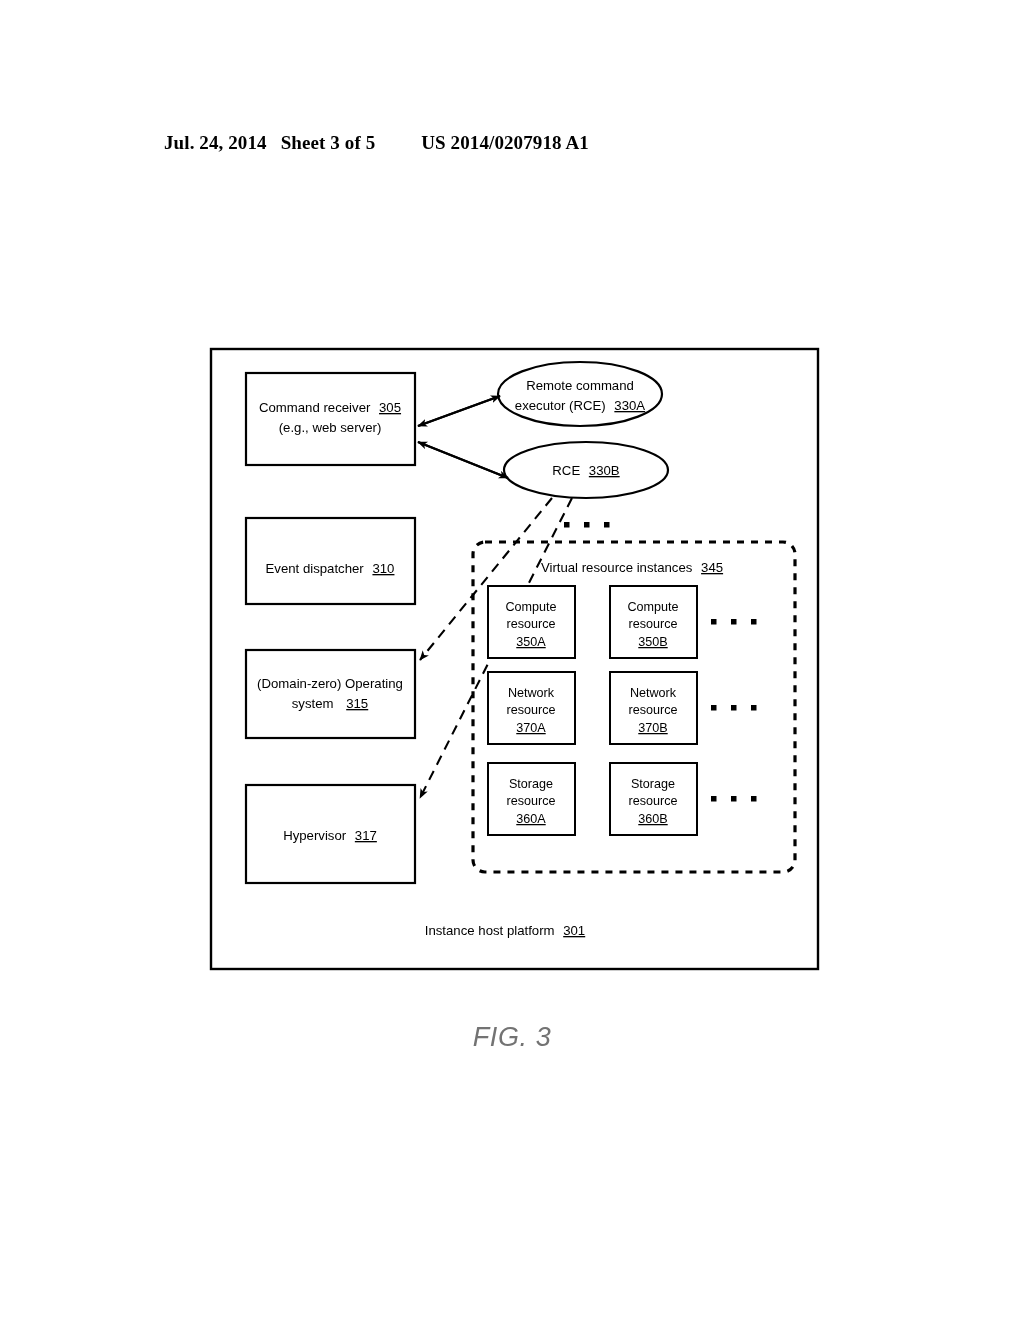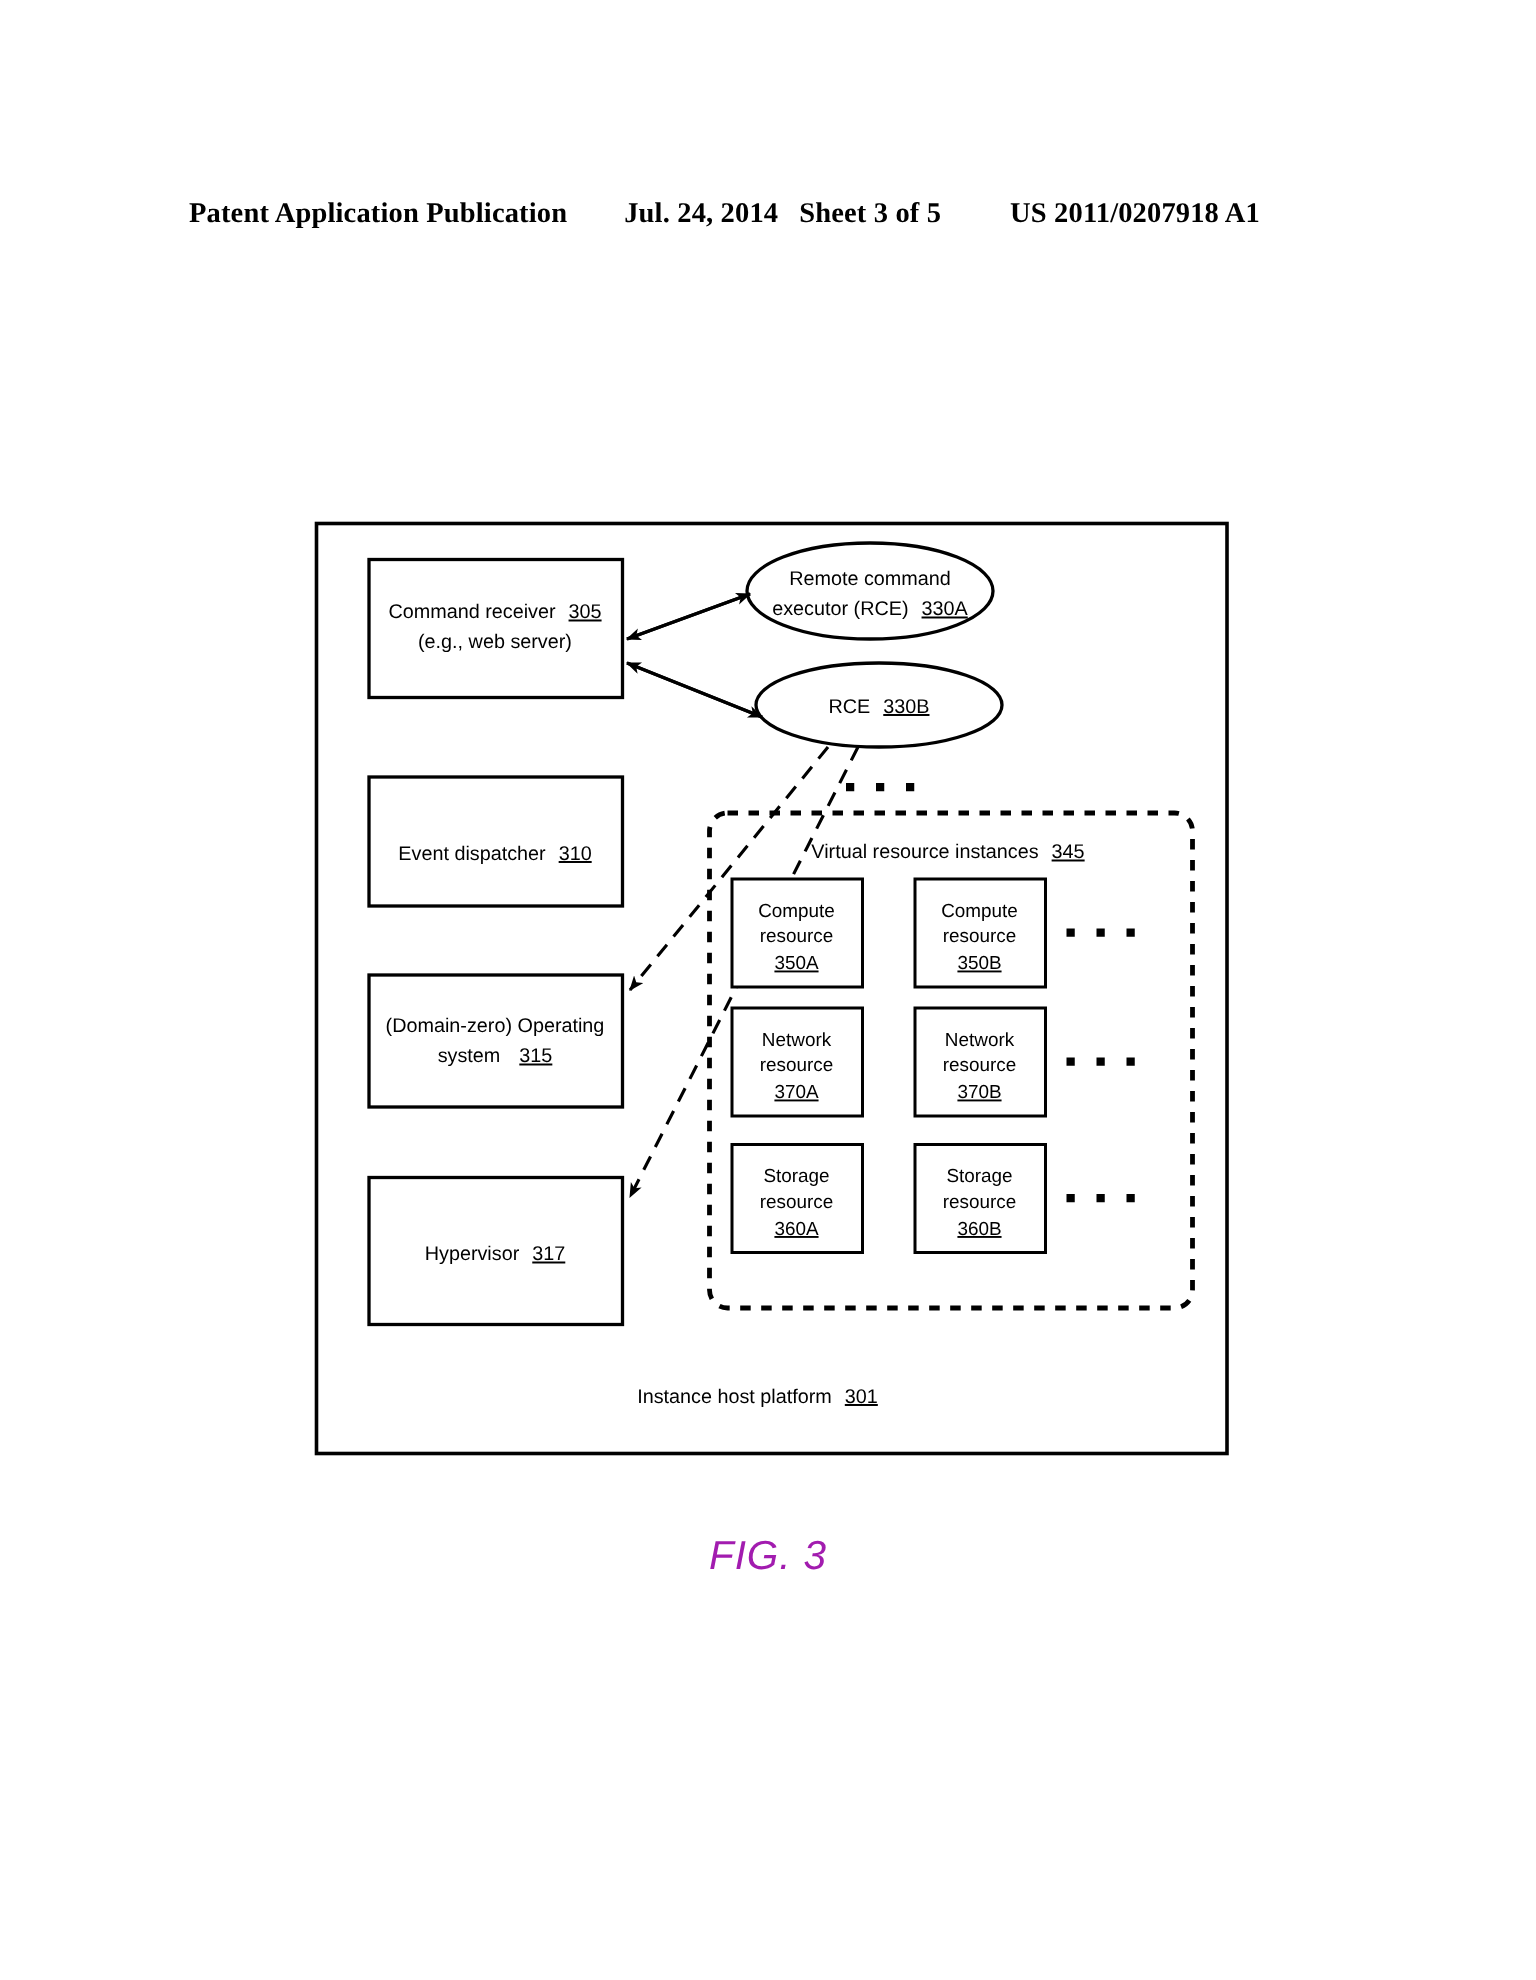--- a/index.html
+++ b/index.html
@@ -116,31 +116,30 @@
   .fig-caption {
     position: absolute;
     top: 1022px;
     left: 0;
     width: 1024px;
     text-align: center;
     font-family: "Liberation Sans", sans-serif;
     font-style: italic;
     font-size: 27px;
     letter-spacing: 0.6px;
-    color: #a21caf;
+    color: #737373;
   }
 </style>
 </head>
 <body>
 
 <div class="page-header">
-  <span class="hdr-pub">Patent Application Publication</span>
   <span class="hdr-date">Jul. 24, 2014</span>
   <span class="hdr-sheet">Sheet 3 of 5</span>
-  <span class="hdr-number">US 2011/0207918 A1</span>
+  <span class="hdr-number">US 2014/0207918 A1</span>
 </div>
 
 <div class="figure-wrap">
   <svg viewBox="0 0 680 670" xmlns="http://www.w3.org/2000/svg">
 
     <defs>
       <marker id="arrowhead" markerWidth="11" markerHeight="11" refX="9.2" refY="4" orient="auto" markerUnits="userSpaceOnUse">
         <path d="M0,0 L10,4 L0,8 L2.6,4 Z" fill="#000000"></path>
       </marker>
     </defs>

